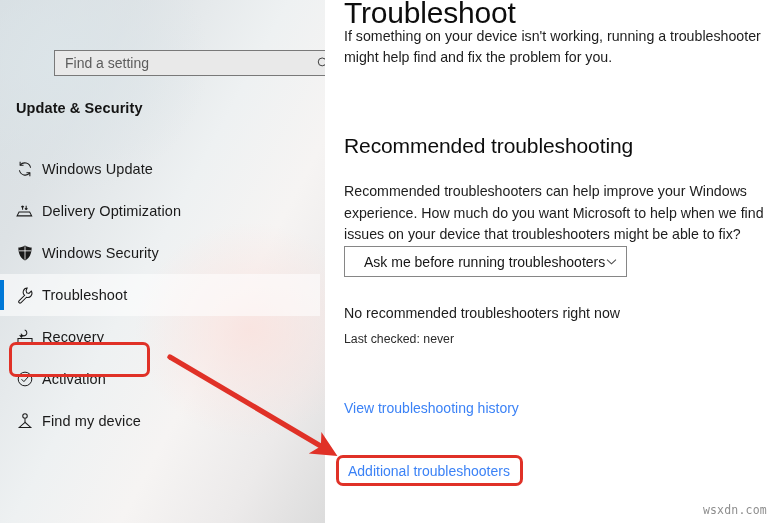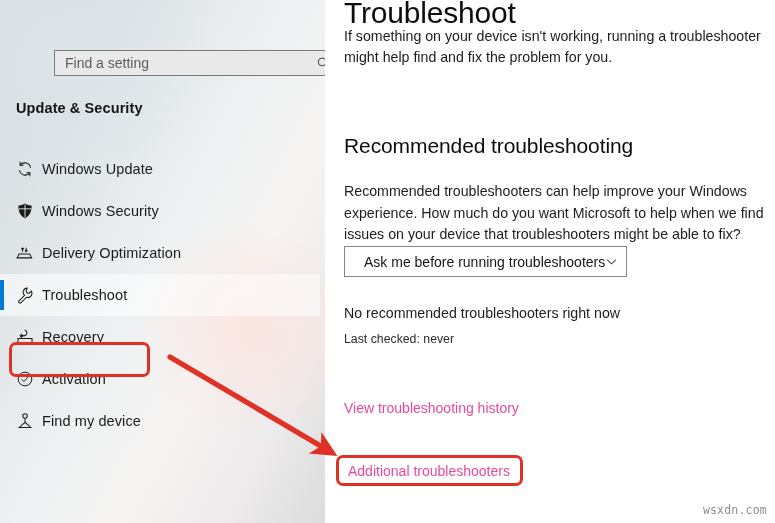--- a/index.html
+++ b/index.html
@@ -217,21 +217,21 @@
   .last-checked {
     position: absolute;
     left: 19px; top: 332px;
     font-size: 12.3px;
     color: #2b2b2b;
   }
 
   .link {
     position: absolute;
     font-size: 14px;
-    color: #ec4899;
+    color: #3b82f6;
     text-decoration: none;
     white-space: nowrap;
     cursor: default;
   }
   .link-history { left: 19px; top: 400px; }
   .link-additional { left: 19px; top: 463px; }
 
   
   .annot-box {
     position: absolute;
@@ -294,37 +294,37 @@
             <path d="M3.8 11.4 A6.6 6.6 0 0 0 15.4 14.3"></path>
             <path d="M4.6 2.0 L4.6 5.9 L8.4 5.9"></path>
             <path d="M15.4 18.0 L15.4 14.1 L11.6 14.1"></path>
           </svg>
         </span>
         <span class="nav-label">Windows Update</span>
       </div>
 
       <div class="nav-item">
         <span class="nav-icon">
-          <svg width="18" height="18" viewBox="0 0 20 20">
-            <path d="M10 1.8 C7.4 3.5 4.6 4.0 2.6 4.0 C2.6 10.4 4.6 15.6 10 18.2 C15.4 15.6 17.4 10.4 17.4 4.0 C15.4 4.0 12.6 3.5 10 1.8 Z" fill="currentColor"></path>
-            <path d="M10 2.6 V17.4 M3.1 7.6 H16.9" stroke="#ffffff" stroke-width="0.9" fill="none"></path>
-          </svg>
-        </span>
-        <span class="nav-label">Windows Security</span>
-      </div>
-
-      <div class="nav-item">
-        <span class="nav-icon">
           <svg width="18" height="18" viewBox="0 0 20 20" fill="none" stroke="currentColor" stroke-width="1.15">
             <path d="M7.3 4.2 L7.3 8.6 M7.3 4.2 L5.9 5.7 M7.3 4.2 L8.7 5.7"></path>
             <path d="M11.3 8.6 L11.3 4.2 M11.3 8.6 L9.9 7.1 M11.3 8.6 L12.7 7.1"></path>
             <path d="M3.4 11.2 H15.2 L17.4 15.4 H1.2 Z"></path>
           </svg>
         </span>
         <span class="nav-label">Delivery Optimization</span>
+      </div>
+
+      <div class="nav-item">
+        <span class="nav-icon">
+          <svg width="18" height="18" viewBox="0 0 20 20">
+            <path d="M10 1.8 C7.4 3.5 4.6 4.0 2.6 4.0 C2.6 10.4 4.6 15.6 10 18.2 C15.4 15.6 17.4 10.4 17.4 4.0 C15.4 4.0 12.6 3.5 10 1.8 Z" fill="currentColor"></path>
+            <path d="M10 2.6 V17.4 M3.1 7.6 H16.9" stroke="#ffffff" stroke-width="0.9" fill="none"></path>
+          </svg>
+        </span>
+        <span class="nav-label">Windows Security</span>
       </div>
 
 
       <div class="nav-item selected">
         <span class="nav-icon">
           <svg width="18" height="18" viewBox="0 0 20 20" fill="none" stroke="currentColor" stroke-width="1.15">
             <path d="M12.4 2.3 A4.6 4.6 0 0 0 9.6 10.4 L3.3 16.6 A1.5 1.5 0 0 0 5.4 18.7 L11.7 12.5 A4.6 4.6 0 0 0 17.0 5.7 L14.4 8.3 L11.9 7.6 L11.2 5.1 Z"></path>
           </svg>
         </span>
         <span class="nav-label">Troubleshoot</span>

